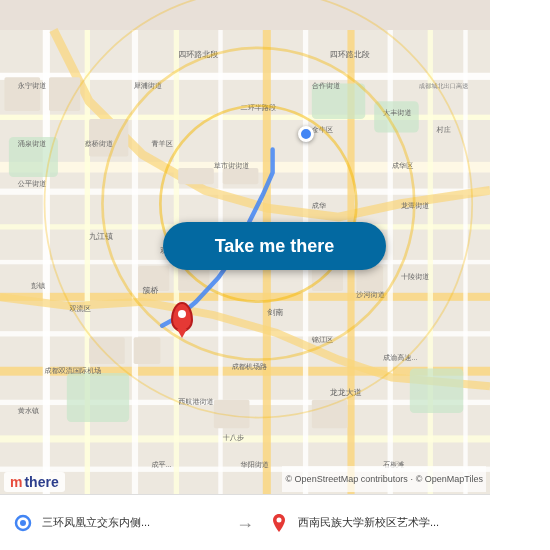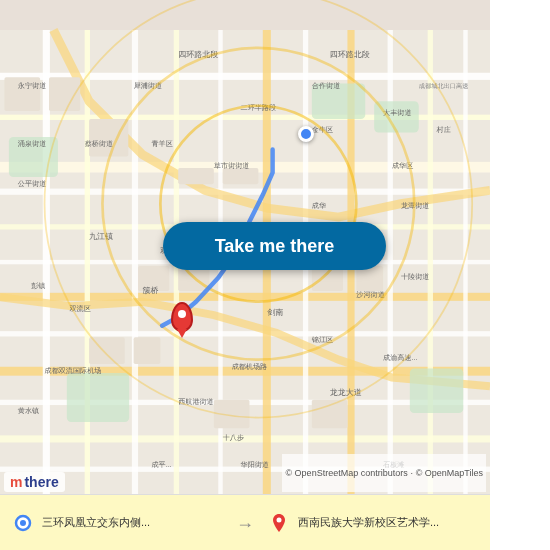--- a/index.html
+++ b/index.html
@@ -112,21 +112,21 @@
       pointer-events: none;
     }
 
     
     .bottom-bar {
       position: absolute;
       bottom: 0;
       left: 0;
       right: 0;
       height: 56px;
-      background: #fef9c3;
+      background: #ffffff;
       display: flex;
       align-items: center;
       padding: 0 12px;
       z-index: 15;
       border-top: 1px solid #ddd;
       gap: 8px;
     }
 
     .bottom-bar-icon {
       width: 22px;
@@ -158,21 +158,21 @@
       text-overflow: ellipsis;
     }
 
     .osm-attribution {
       position: absolute;
       bottom: 58px;
       right: 4px;
       font-size: 9px;
       color: #555;
       background: rgba(255,255,255,0.7);
-      padding: 14px 3px;
+      padding: 8px 3px;
       z-index: 12;
     }
 
     .moovit-logo {
       position: absolute;
       bottom: 58px;
       left: 4px;
       font-size: 14px;
       font-weight: bold;
       color: #2c3e8c;

